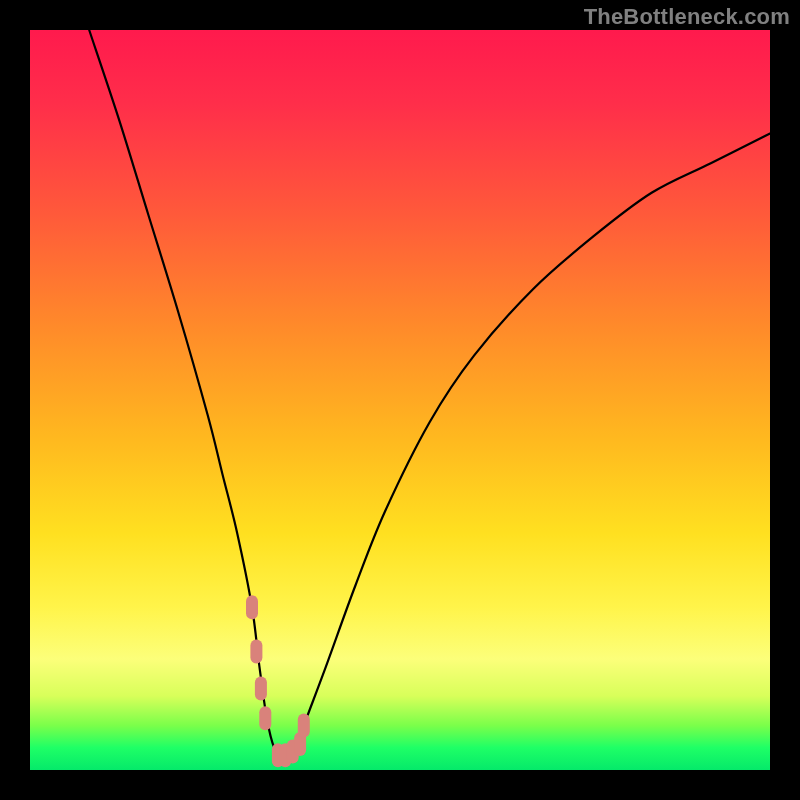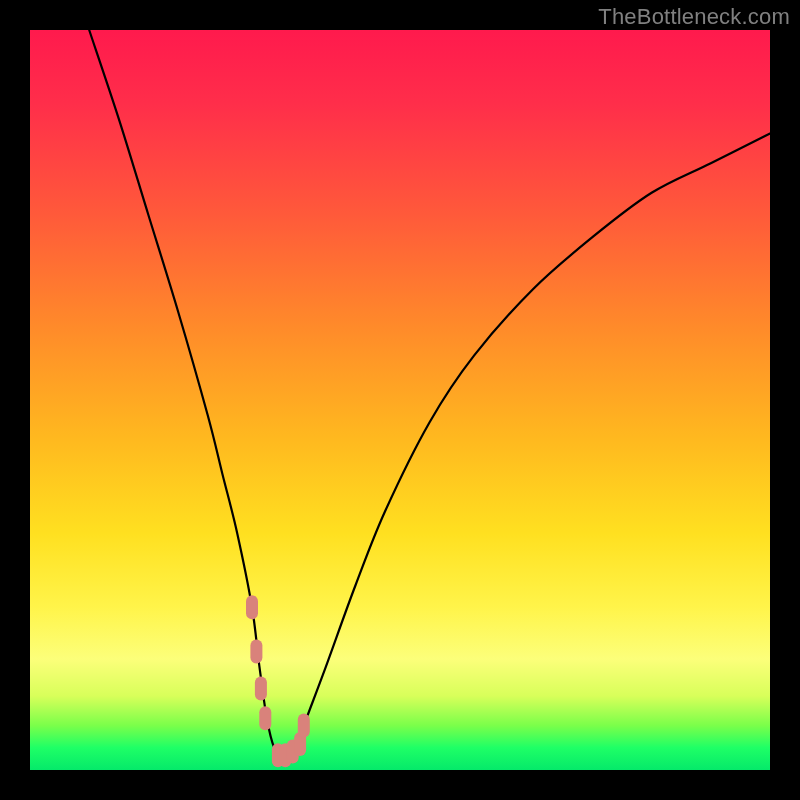--- a/index.html
+++ b/index.html
@@ -38,21 +38,21 @@
       #1eff66 97%,
       #05e96a 100%
     );
   }
   .watermark {
     position: absolute;
     top: 4px;
     right: 10px;
     color: #808080;
     font-size: 22px;
-    font-weight: 400;
+    font-weight: 700;
     letter-spacing: 0.2px;
     user-select: none;
   }
   svg.curve-layer {
     position: absolute;
     left: 0;
     top: 0;
     width: 740px;
     height: 740px;
     overflow: visible;

